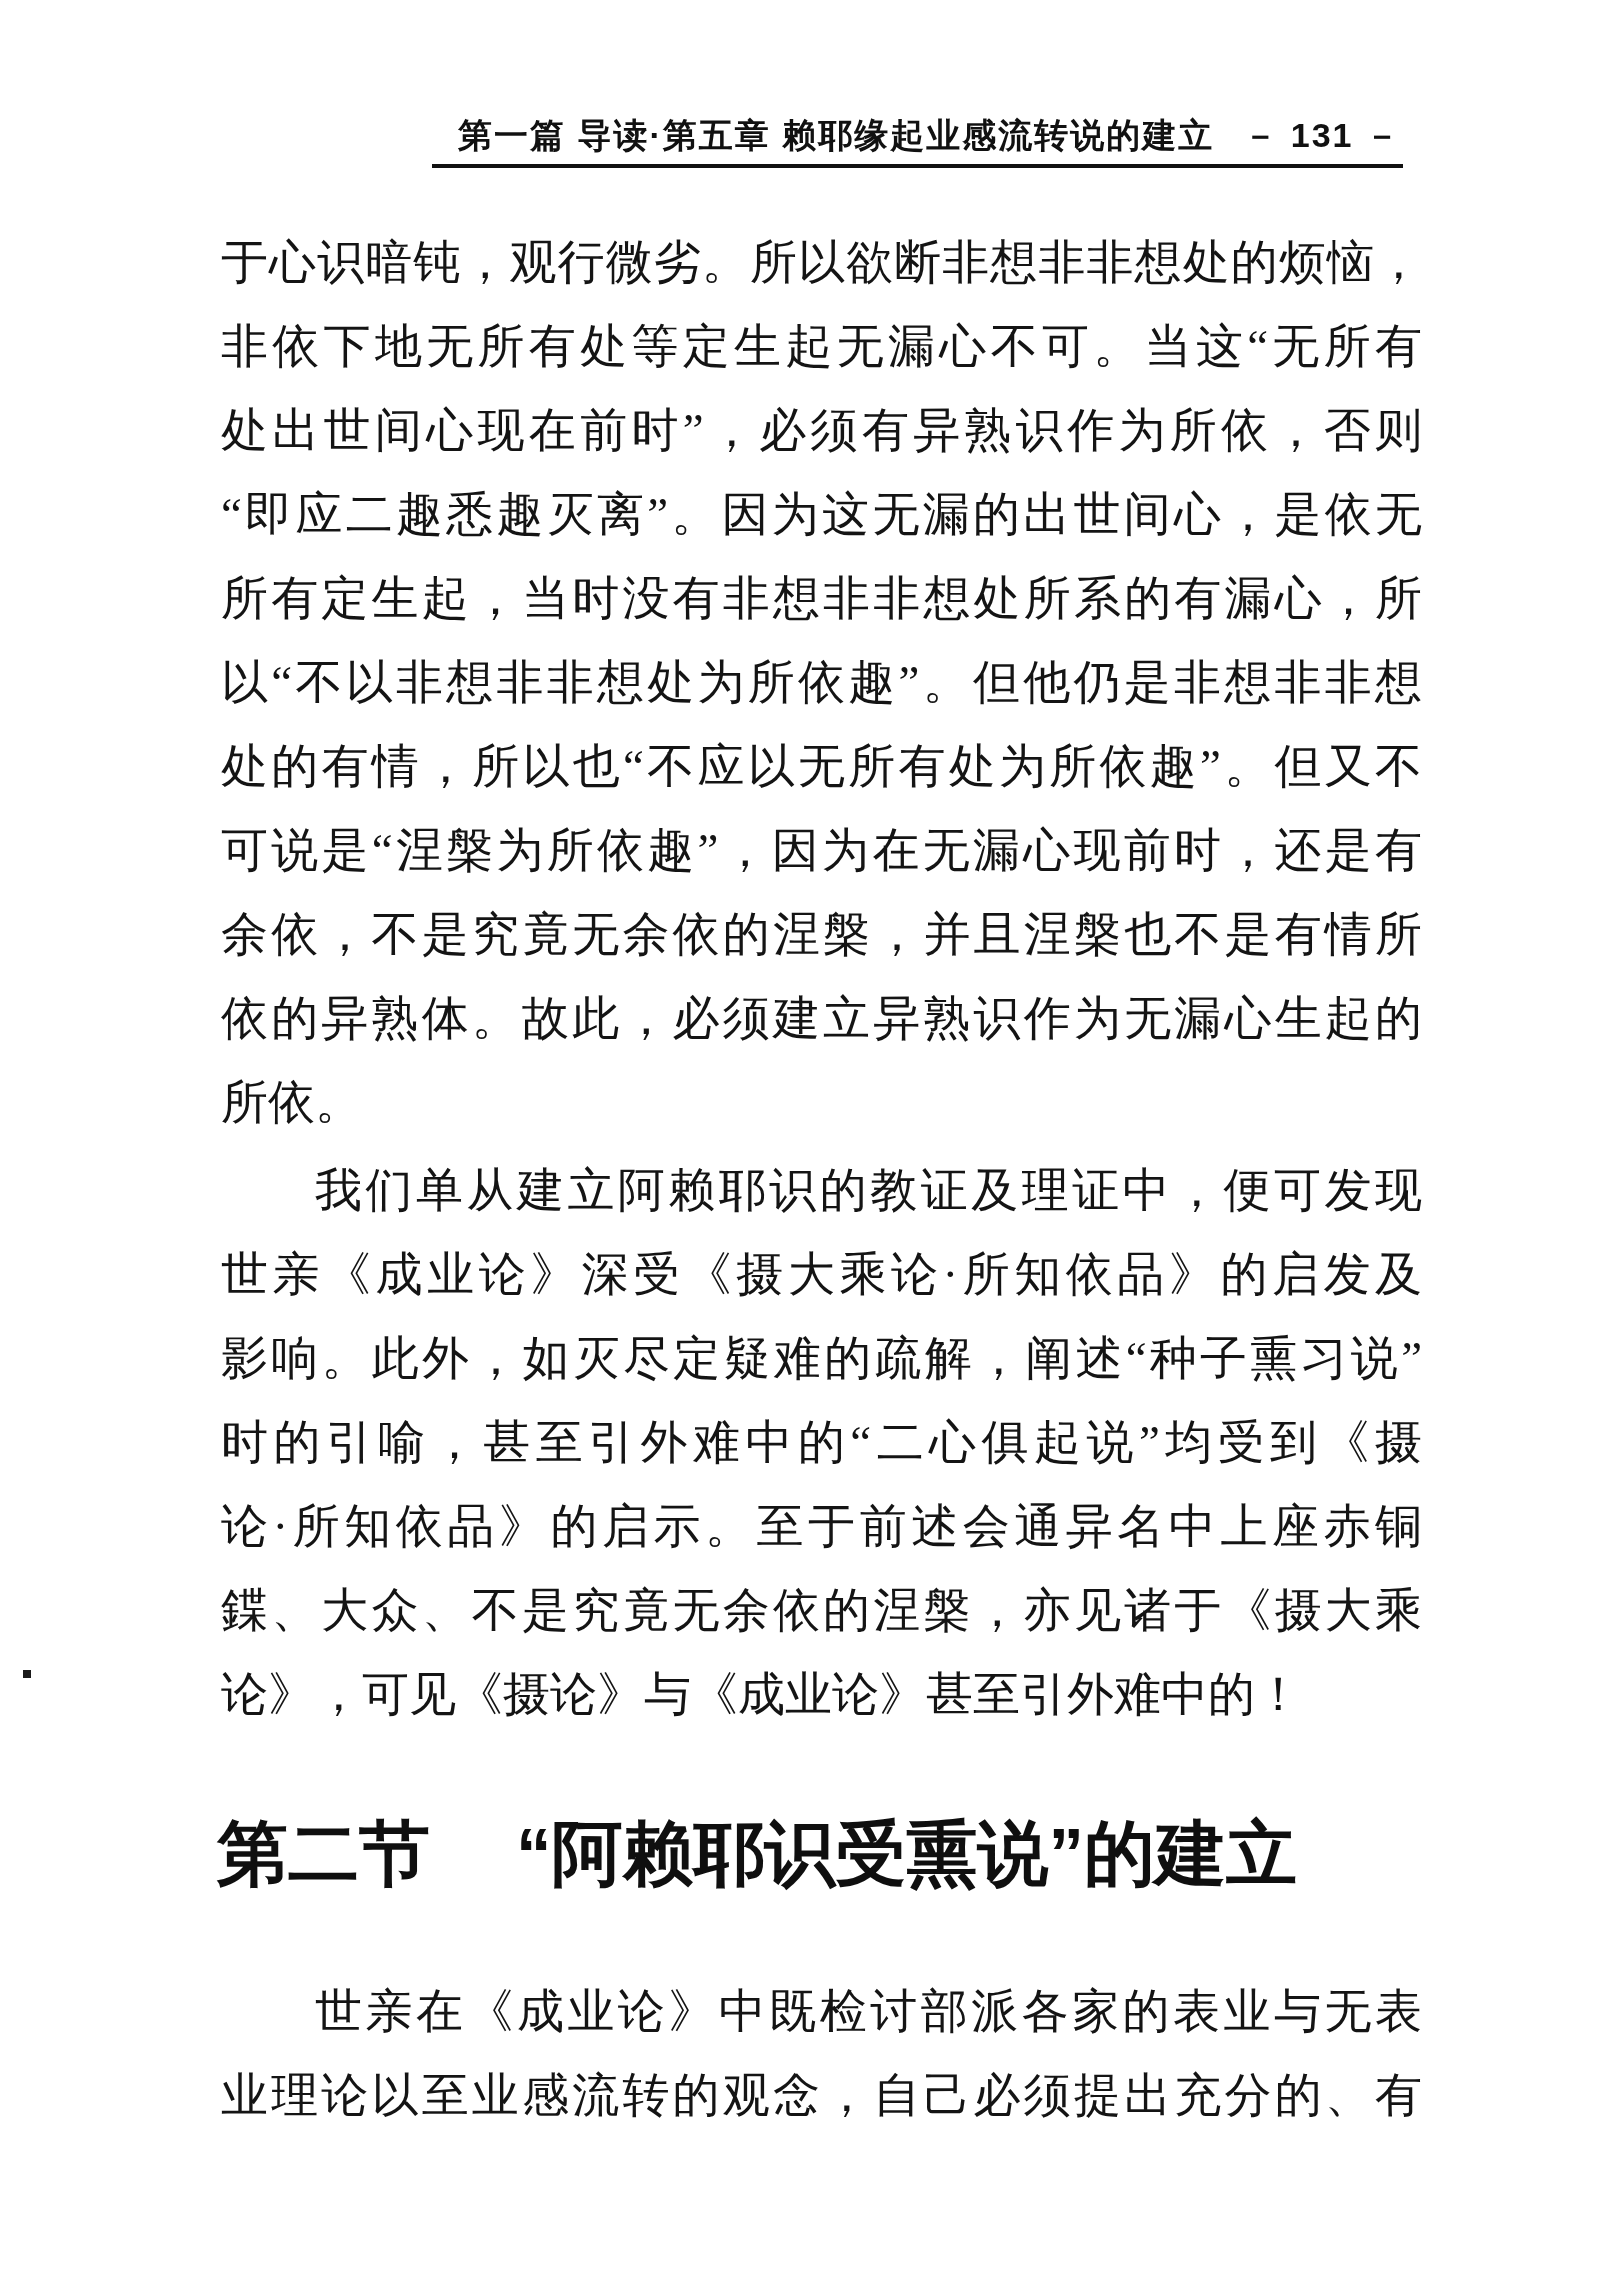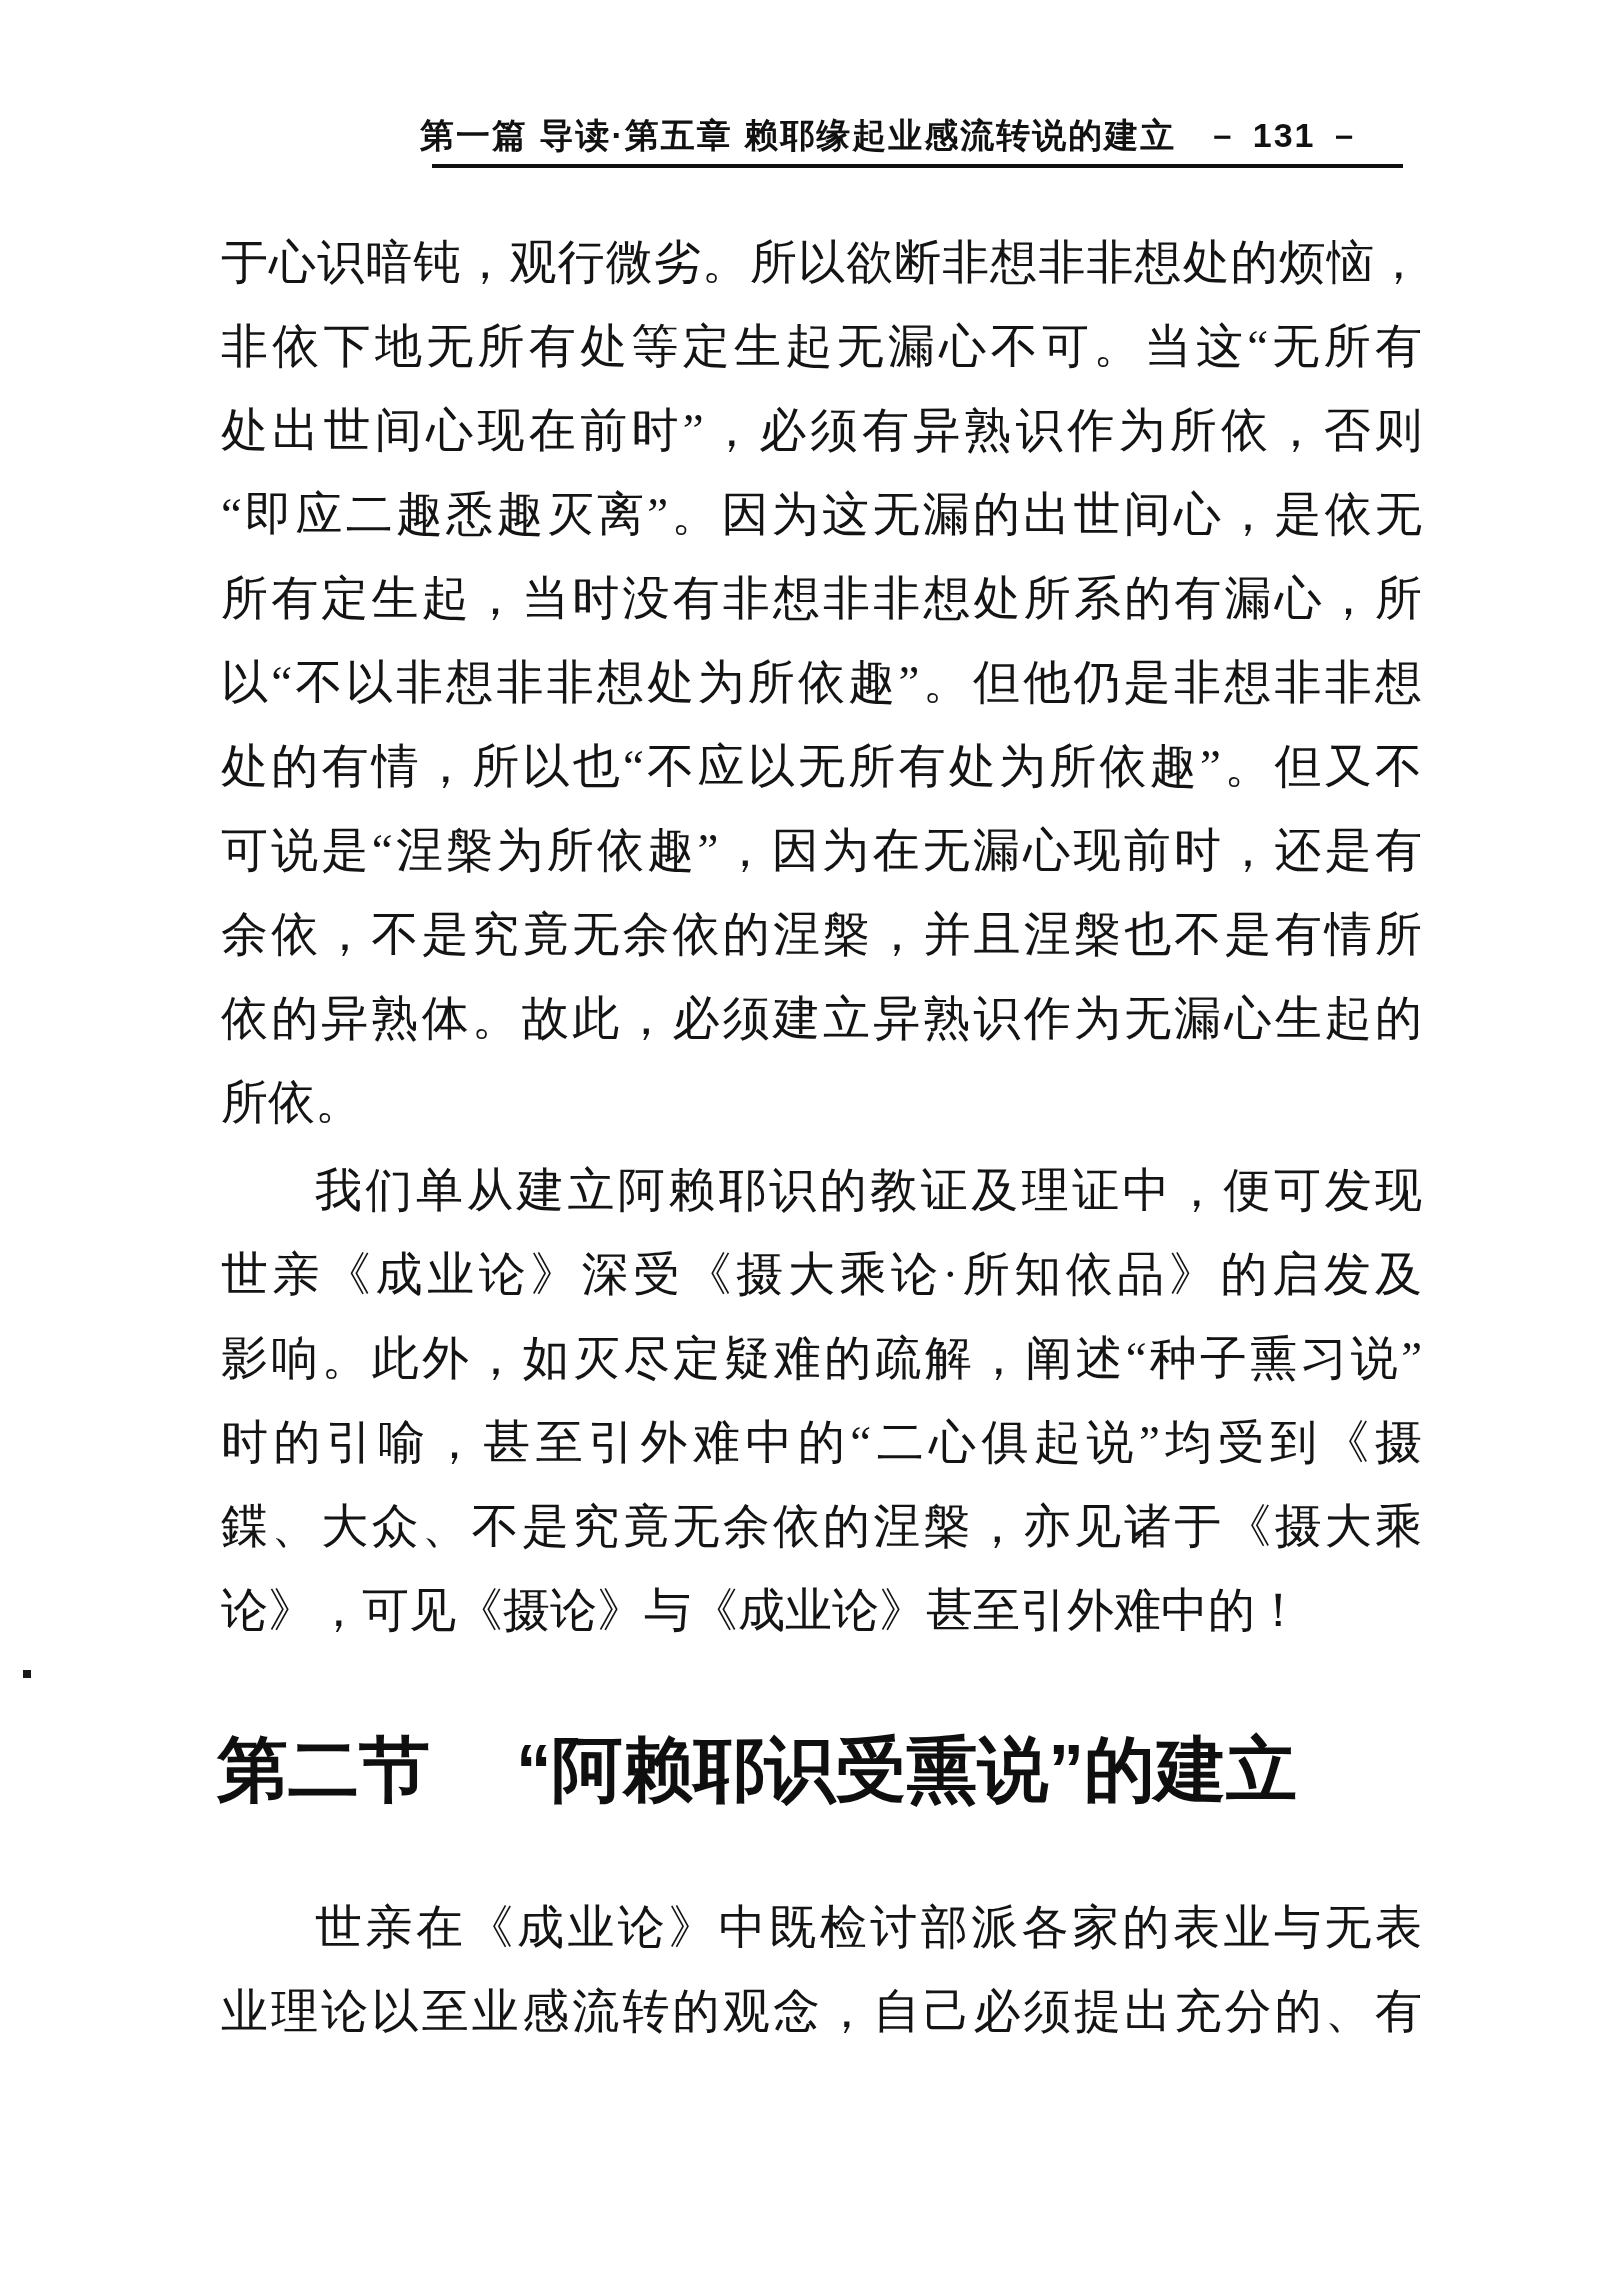--- a/index.html
+++ b/index.html
@@ -11,21 +11,21 @@
     position: relative;
     width: 1623px;
     height: 2282px;
     background: #ffffff;
     overflow: hidden;
     color: #141414;
   }
   
   .running-header {
     position: absolute;
-    left: 398px;
+    left: 436px;
     top: 113px;
     width: 987px;
     display: flex;
     justify-content: center;
     align-items: baseline;
     gap: 29px;
     font-family: "Liberation Sans", sans-serif;
     font-weight: 700;
     font-size: 34px;
     letter-spacing: 2px;
@@ -110,20 +110,21 @@
         <div class="text-line">可说是“涅槃为所依趣”，因为在无漏心现前时，还是有</div>
         <div class="text-line">余依，不是究竟无余依的涅槃，并且涅槃也不是有情所</div>
         <div class="text-line">依的异熟体。故此，必须建立异熟识作为无漏心生起的</div>
         <div class="text-line flush-left">所依。</div>
       </div>
       <div class="paragraph">
         <div class="text-line indent">我们单从建立阿赖耶识的教证及理证中，便可发现</div>
         <div class="text-line">世亲《成业论》深受《摄大乘论·所知依品》的启发及</div>
         <div class="text-line">影响。此外，如灭尽定疑难的疏解，阐述“种子熏习说”</div>
         <div class="text-line">时的引喻，甚至引外难中的“二心俱起说”均受到《摄</div>
+        <div class="text-line">论·所知依品》的启示。至于前述会通异名中上座赤铜</div>
         <div class="text-line">鍱、大众、不是究竟无余依的涅槃，亦见诸于《摄大乘</div>
         <div class="text-line flush-left">论》，可见《摄论》与《成业论》甚至引外难中的！</div>
       </div>
       <div class="section-heading"><span class="section-number">第二节</span><span>“阿赖耶识受熏说”的建立</span></div>
       <div class="paragraph para-after-heading">
         <div class="text-line indent">世亲在《成业论》中既检讨部派各家的表业与无表</div>
         <div class="text-line">业理论以至业感流转的观念，自己必须提出充分的、有</div>
       </div>
     </div>
 

